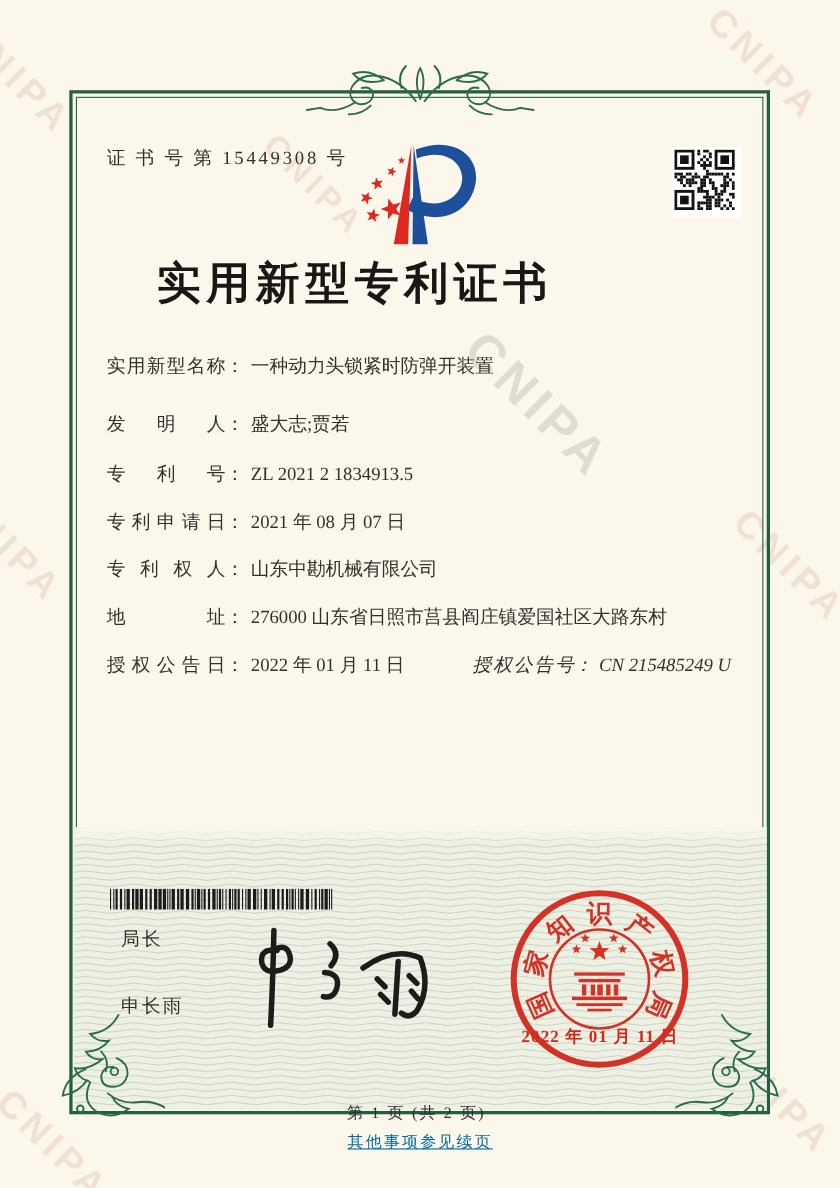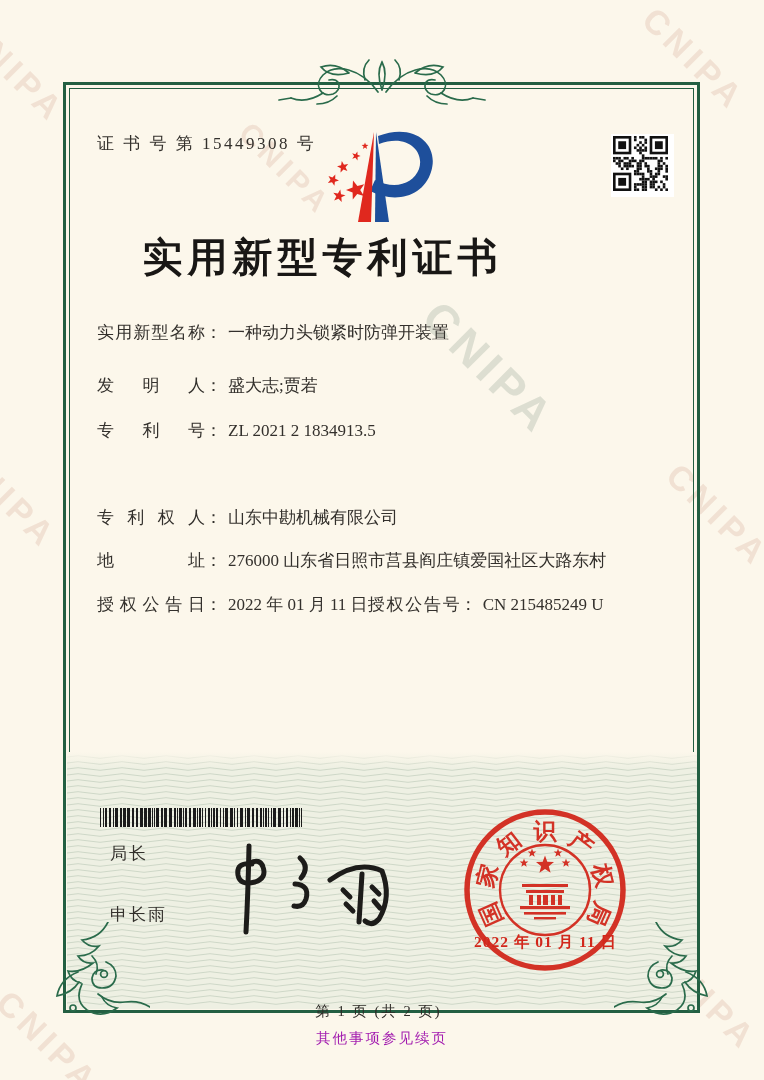--- a/index.html
+++ b/index.html
@@ -16,36 +16,36 @@
   .band-fade{position:absolute;left:0;top:0;width:100%;height:16px;
         background:linear-gradient(#fcf7eb,rgba(252,247,235,0));}
   .certno{position:absolute;left:97px;top:132px;font-size:17px;letter-spacing:2.5px;}
   .logo{position:absolute;left:310px;top:124px;}
   .qr{position:absolute;left:611px;top:134px;width:59px;height:59px;background:#fff;padding:2px;}
   .title{position:absolute;left:63px;top:230px;width:519px;text-align:center;
         font-size:40px;font-weight:700;letter-spacing:5px;color:#191715;}
   .frow{position:absolute;left:97px;font-size:17px;line-height:22px;white-space:nowrap;}
   .flabel{display:inline-block;width:108px;text-align:justify;text-align-last:justify;vertical-align:top;}
   .fcolon{margin-right:6px;}
-  .fextra{}
+  .fextra{margin-left:62px;font-style:italic;}
   .fextra .flabel{width:92px;}
   .paras{position:absolute;left:96px;top:630px;width:576px;font-size:17.2px;
         line-height:24.6px;text-align:justify;color:#3a332c;}
   .paras p{margin:0;text-indent:2em;}
   .barcode{position:absolute;left:100px;top:808px;}
   .sig-title{position:absolute;left:110px;top:842px;font-size:17px;letter-spacing:2px;}
   .sig-name{position:absolute;left:110px;top:903px;font-size:17px;letter-spacing:2px;}
   .handsig{position:absolute;left:212px;top:840px;}
   .seal{position:absolute;left:460px;top:805px;opacity:.94;}
   .seal-date{position:absolute;left:474px;top:932px;width:150px;font-size:15.5px;font-weight:700;
         color:var(--red,#d2271b);letter-spacing:1px;white-space:nowrap;}
   .pageinfo{position:absolute;left:63px;top:980px;width:631px;text-align:center;
         font-size:14.5px;letter-spacing:2px;color:#2e2b27;margin-top:22px;}
   .contnote{position:absolute;left:0;top:1029px;width:764px;text-align:center;
-        font-size:14.5px;letter-spacing:2px;color:#a21caf;}
+        font-size:14.5px;letter-spacing:2px;color:#0369a1;text-decoration:underline;}
   .orn{position:absolute;pointer-events:none;}
   svg{display:block;}
 </style>
 </head>
 <body>
 
 <div class="page" style="--green: #235f42; --red: #d2271b;">
 
   <div id="wm-layer">
       <div class="watermark" style="left: -18px; top: 12px; font-size: 34px; color: rgba(205, 148, 128, 0.22);">CNIPA</div>
@@ -310,20 +310,23 @@
 
   <div class="frow" style="top:322px">
     <span class="flabel">实用新型名称</span><span class="fcolon">：</span><span>一种动力头锁紧时防弹开装置</span>
   </div>
   <div class="frow" style="top:375px">
     <span class="flabel">发明人</span><span class="fcolon">：</span><span>盛大志;贾若</span>
   </div>
   <div class="frow" style="top:420px">
     <span class="flabel">专利号</span><span class="fcolon">：</span><span>ZL 2021 2 1834913.5</span>
   </div>
+  <div class="frow" style="top:464px">
+    <span class="flabel">专利申请日</span><span class="fcolon">：</span><span>2021 年 08 月 07 日</span>
+  </div>
   <div class="frow" style="top:507px">
     <span class="flabel">专利权人</span><span class="fcolon">：</span><span>山东中勘机械有限公司</span>
   </div>
   <div class="frow" style="top:550px">
     <span class="flabel">地址</span><span class="fcolon">：</span><span>276000 山东省日照市莒县阎庄镇爱国社区大路东村</span>
   </div>
   <div class="frow" style="top:594px">
     <span class="flabel">授权公告日</span><span class="fcolon">：</span><span>2022 年 01 月 11 日</span><span class="fextra"><span class="flabel">授权公告号</span><span class="fcolon">：</span><span>CN 215485249 U</span></span>
   </div>
 

